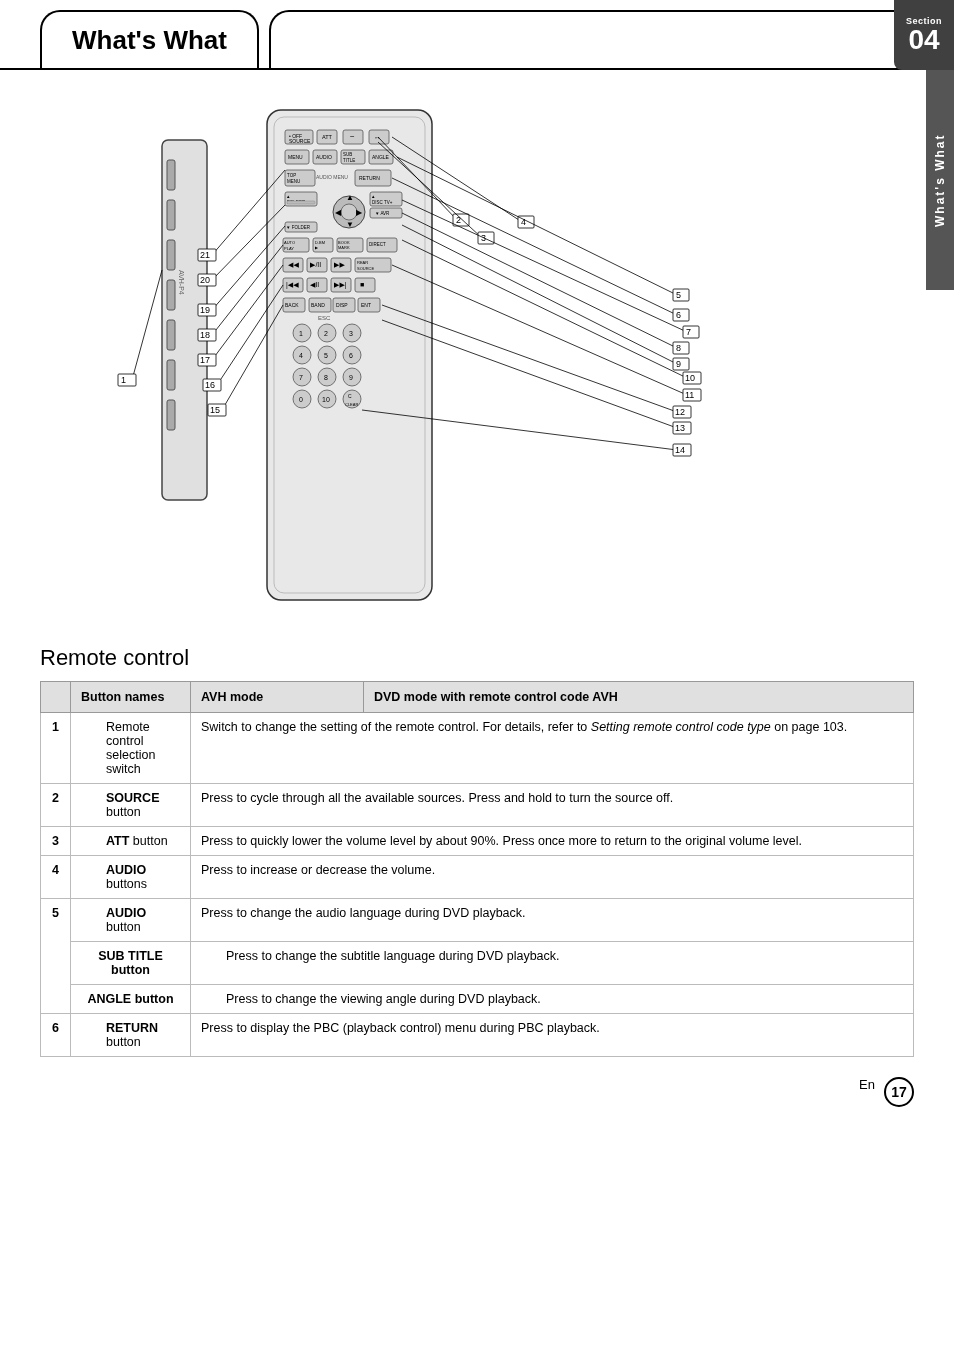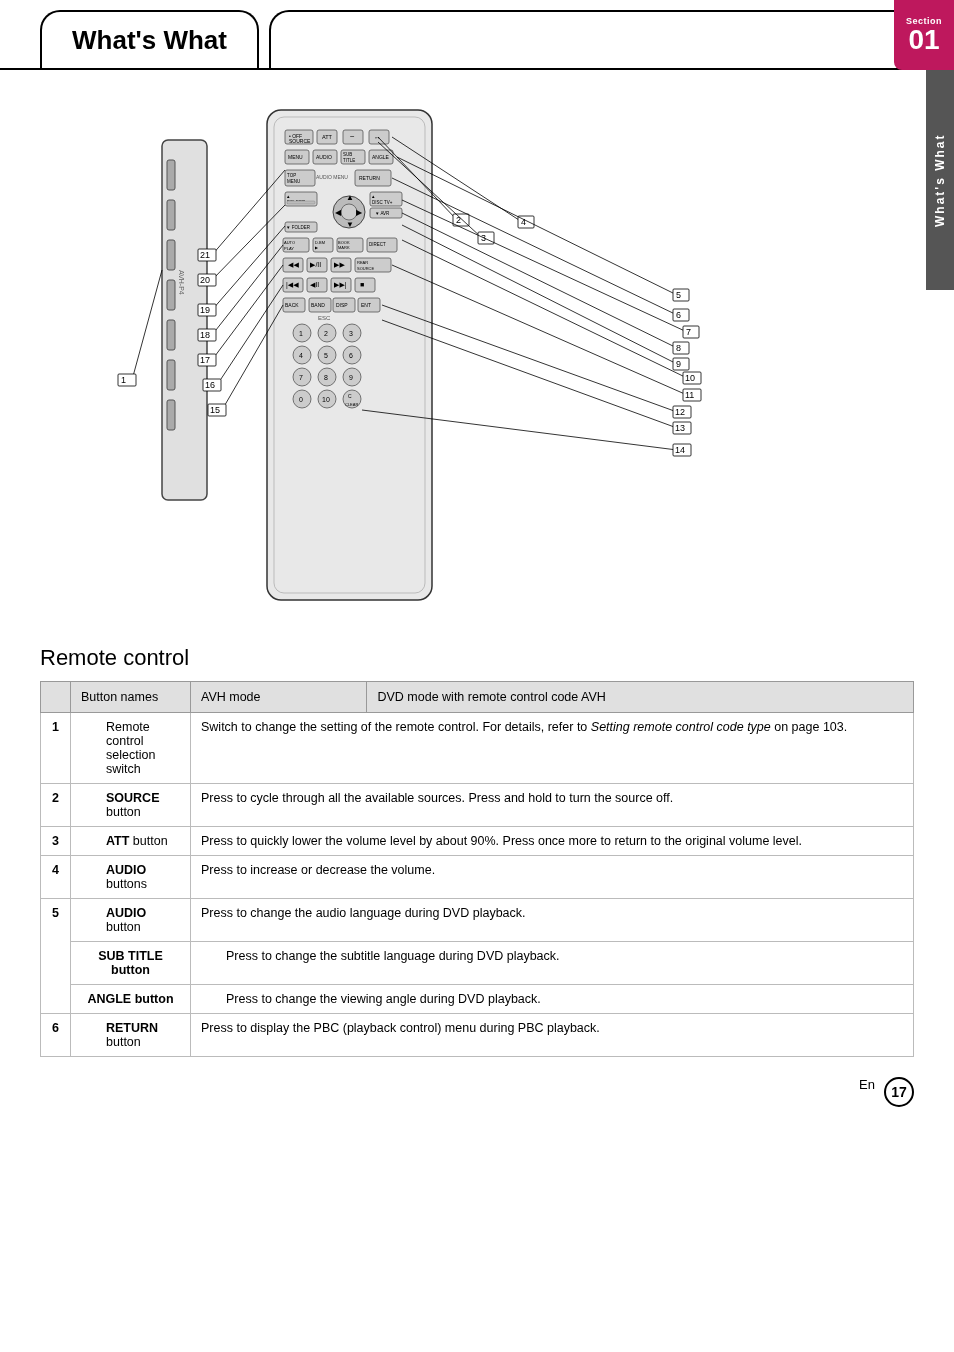--- a/index.html
+++ b/index.html
@@ -46,21 +46,21 @@
       border-radius: 20px 20px 0 0;
       margin: 10px 10px 0 10px;
     }
 
     .section-badge {
       position: absolute;
       right: 0;
       top: 0;
       width: 60px;
       height: 70px;
-      background: #be185d;
+      background: #404040;
       color: #fff;
       display: flex;
       flex-direction: column;
       align-items: center;
       justify-content: center;
       border-radius: 0 0 0 8px;
     }
 
     .section-badge .section-label {
       font-size: 9px;
@@ -109,21 +109,21 @@
       margin: 0 40px;
       border-collapse: collapse;
       font-size: 12.5px;
     }
 
     .remote-table th {
       background: #e0e0e0;
       border: 1px solid #999;
       padding: 8px 10px;
       text-align: left;
-      font-weight: normal;
+      font-weight: bold;
     }
 
     .remote-table td {
       border: 1px solid #bbb;
       padding: 7px 10px;
       vertical-align: top;
     }
 
     .remote-table td:first-child {
       text-align: center;
@@ -167,21 +167,21 @@
 </head>
 <body>
 
 <div class="header-area">
   <div class="title-tab">
     <h1>What's What</h1>
   </div>
   <div class="middle-tab"></div>
   <div class="section-badge">
     <span class="section-label">Section</span>
-    <span class="section-num">01</span>
+    <span class="section-num">04</span>
   </div>
 </div>
 
 <div class="side-tab">
   <span>What's What</span>
 </div>
 
 <div class="remote-svg-container">
   <svg width="820" height="560" viewBox="0 0 820 560">
 

